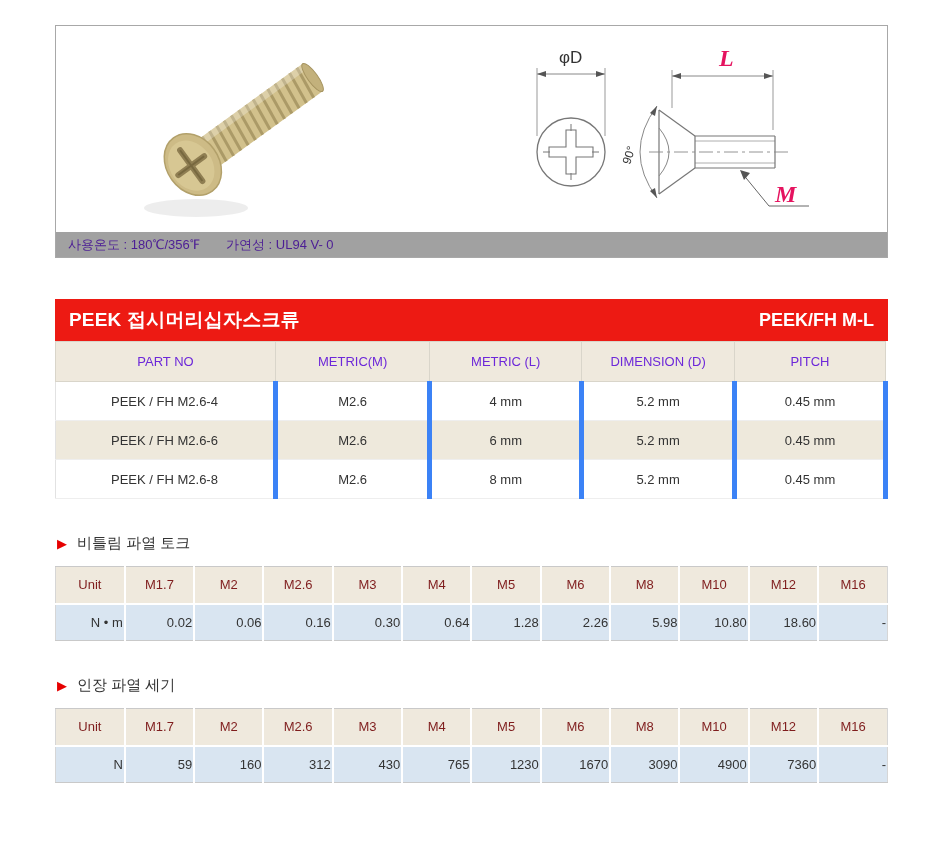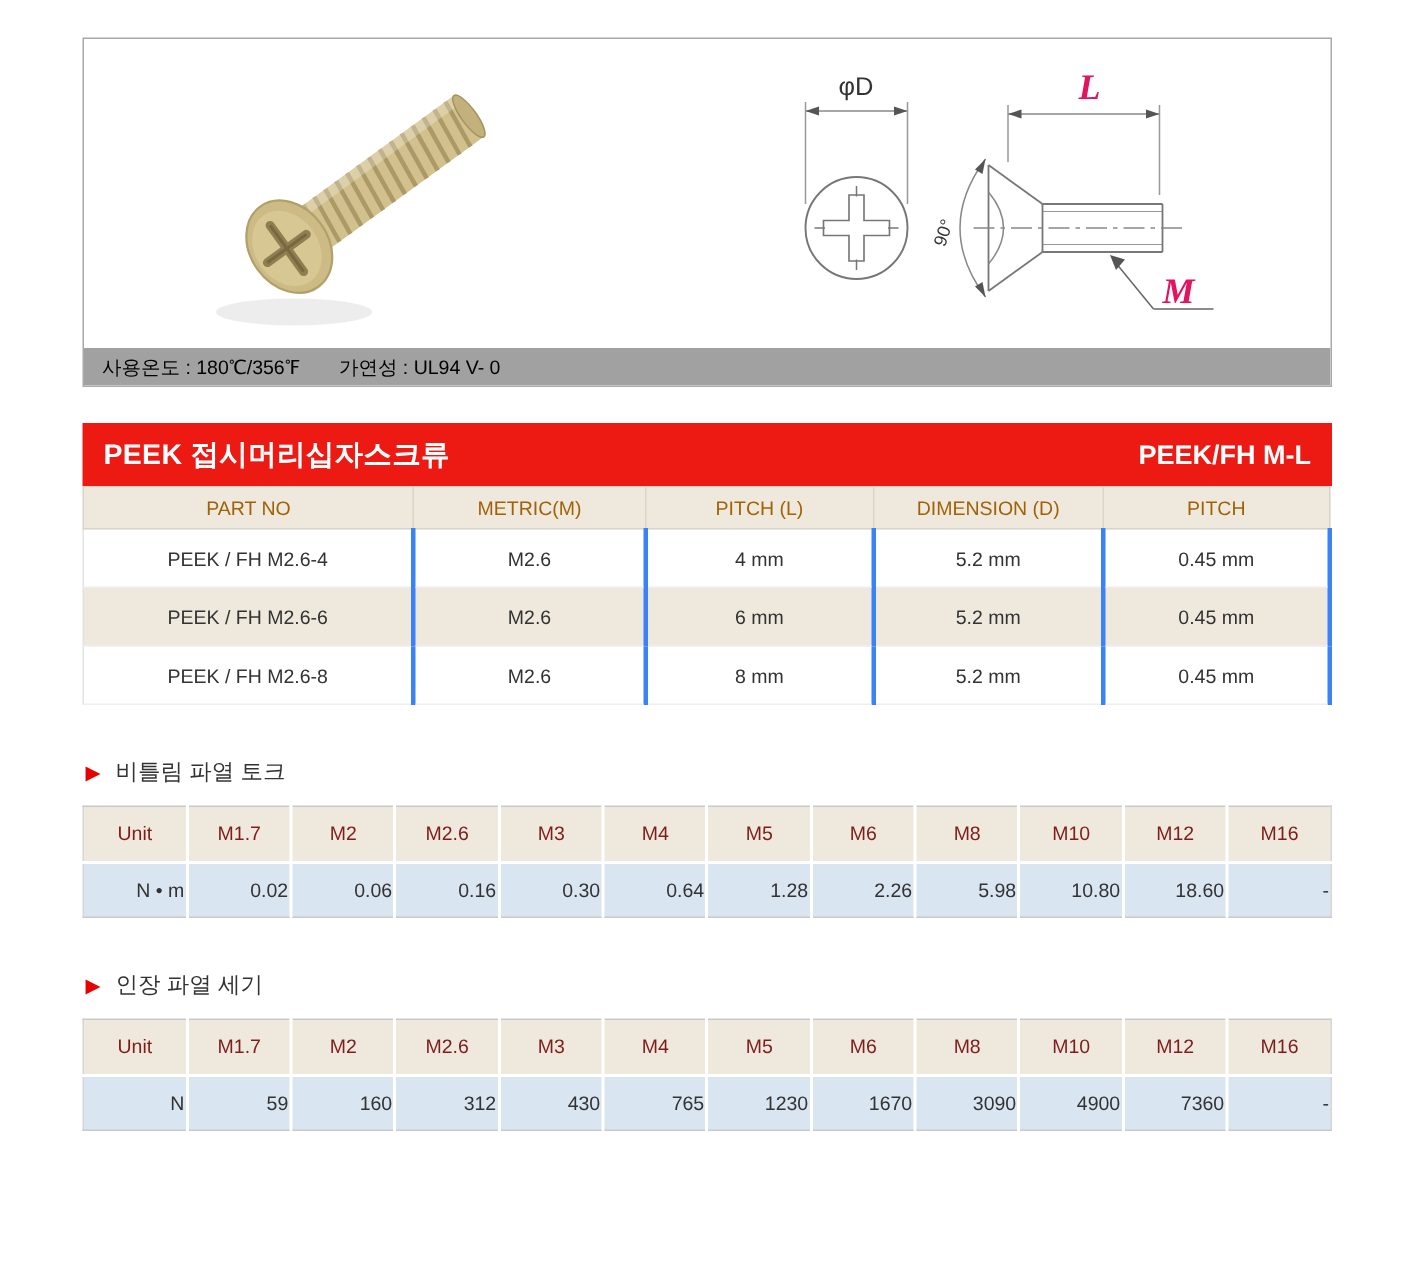--- a/index.html
+++ b/index.html
@@ -18,46 +18,46 @@
     border: 1px solid #a8a8a8;
     height: 233px;
     background: #fff;
     overflow: hidden;
   }
   .photo-wrap { position: absolute; left: 62px; top: 30px; }
   .drawing-wrap { position: absolute; right: 8px; top: 4px; }
   .info-bar {
     position: absolute; left: 0; right: 0; bottom: 0;
     height: 25px; background: #a1a1a1;
-    color: #000000; font-size: 13px;
+    color: #4c1d95; font-size: 13px;
     display: flex; align-items: center; gap: 26px;
     padding-left: 12px;
   }
 
   
   .title-bar {
-    margin-top: 24px; height: 42px;
+    margin-top: 41px; height: 42px;
     background: #ed1a13;
     display: flex; justify-content: space-between; align-items: center;
     padding: 0 14px;
     color: #fff; font-weight: bold;
   }
   .title-bar .t-left  { font-size: 19px; letter-spacing: 0.2px; }
   .title-bar .t-right { font-size: 18px; text-align: right; }
 
   
   table { border-collapse: collapse; width: 100%; table-layout: fixed; }
   .spec-table { font-size: 13px; border: 1px solid #ddd; }
   .spec-table th {
-    background: #efe9dd; height: 28px; font-weight: normal;
-    border: 1px solid #d9d5ca; color: #a16207;
+    background: #efe9dd; height: 40px; font-weight: normal;
+    border: 1px solid #d9d5ca; color: #6d28d9;
   }
   .spec-table td {
     height: 39px; text-align: center;
-    border-left: 1px solid #e2e2e2; border-right: 3px solid #3b82f6;
+    border-left: 1px solid #e2e2e2; border-right: 5px solid #3b82f6;
     border-bottom: 1px solid #eee;
   }
   .spec-table tbody tr:nth-child(even) td { background: #eee9dc; }
   .spec-table th:nth-child(1) { width: 26.5%; }
   .spec-table th:nth-child(2) { width: 18.6%; }
   .spec-table th:nth-child(3) { width: 18.3%; }
   .spec-table th:nth-child(4) { width: 18.4%; }
   .spec-table th:nth-child(5) { width: 18.2%; }
 
   
@@ -193,21 +193,21 @@
   <div class="title-bar">
     <span class="t-left">PEEK 접시머리십자스크류</span>
     <span class="t-right">PEEK/FH M-L</span>
   </div>
 
   <table class="spec-table">
       <thead>
         <tr>
           <th>PART NO</th>
           <th>METRIC(M)</th>
-          <th>PITCH (L)</th>
+          <th>METRIC (L)</th>
           <th>DIMENSION (D)</th>
           <th>PITCH</th>
         </tr>
       </thead>
       <tbody>
         <tr>
           <td>PEEK / FH M2.6-4</td>
           <td>M2.6</td>
           <td>4 mm</td>
           <td>5.2 mm</td>

